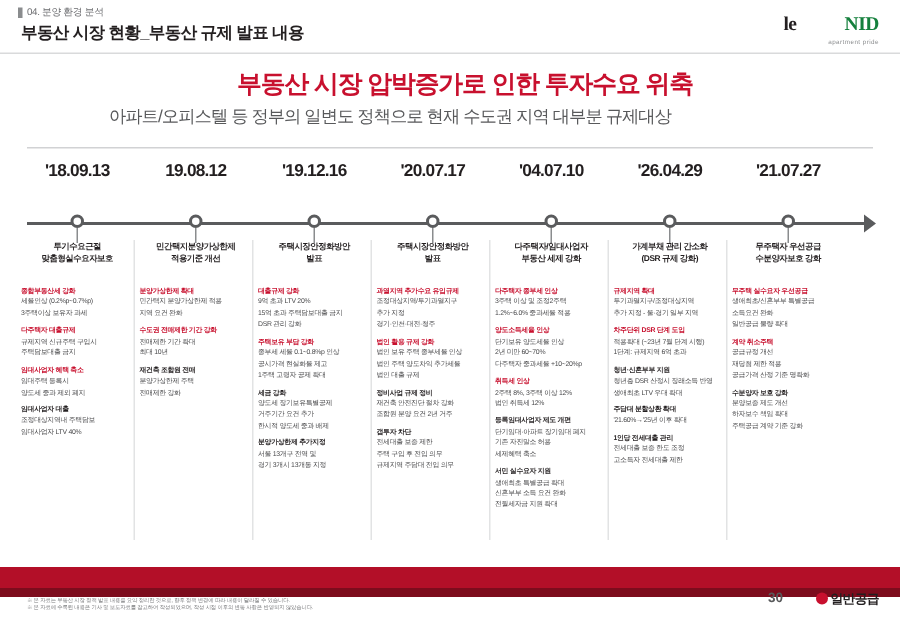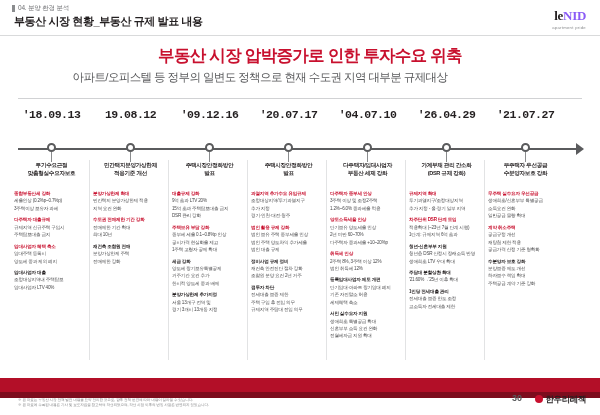--- a/index.html
+++ b/index.html
@@ -30,21 +30,21 @@
     font-size:11px; font-weight:bold; color:#231f20; letter-spacing:-0.4px;
   }
   .logo {
     position:absolute; right:14px; top:8px;
     text-align:right;
   }
   .logo-main {
     font-family:"Liberation Serif", serif;
     font-size:13px; font-weight:bold; color:#231f20; letter-spacing:-0.3px;
   }
-  .logo-main .ac { color:#8b5cf6; }
+  .logo-main .ac { color:#15803d;margin-left:32px; }
   .logo-sub {
     font-size:4.2px; color:#8a8c8e; letter-spacing:0.3px; margin-top:1px;
   }
   .hdr-rule {
     position:absolute; left:0; top:35px; width:600px; height:1px; background:#d9dadb;
   }
 
   
   .main-title {
     position:absolute; left:0; top:45px; width:600px;
@@ -71,21 +71,20 @@
     border-bottom:6px solid transparent;
     border-left:8px solid #5a5b5d;
   }
   .col {
     position:absolute; top:108px; width:79px;
   }
   .date {
     text-align:center;
     font-size:11.5px; font-weight:bold; color:#231f20; letter-spacing:-0.5px;
     white-space:nowrap;
-    font-family:Liberation Mono, monospace;
   }
   .dot {
     position:absolute; left:50%; top:35px; margin-left:-4.5px;
     width:9px; height:9px; border-radius:50%;
     background:#ffffff; border:2px solid #5a5b5d;
   }
   .stem {
     position:absolute; left:50%; top:44px; margin-left:-0.5px;
     width:1px; height:10px; background:#8a8c8e;
   }
@@ -194,21 +193,21 @@
           <div class="grp-head red">수도권 전매제한 기간 강화</div>
           <div class="grp-body">전매제한 기간 확대<br>최대 10년</div>
         </div>
         <div class="grp">
           <div class="grp-head">재건축 조합원 전매</div>
           <div class="grp-body">분양가상한제 주택<br>전매제한 강화</div>
         </div>
       </div>
     </div>
     <div class="col" style="left: 170px;">
-      <div class="date">'09.12.16</div>
+      <div class="date">'19.12.16</div>
       <div class="dot"></div>
       <div class="stem"></div>
       <div class="policy">주택시장안정화방안<br>발표</div>
       <div class="body">
         <div class="grp">
           <div class="grp-head red">대출규제 강화</div>
           <div class="grp-body">9억 초과 LTV 20%<br>15억 초과 주택담보대출 금지<br>DSR 관리 강화</div>
         </div>
         <div class="grp">
           <div class="grp-head red">주택보유 부담 강화</div>
@@ -329,13 +328,13 @@
     <div class="vline" style="left: 247px;"></div>
     <div class="vline" style="left: 326px;"></div>
     <div class="vline" style="left: 405px;"></div>
     <div class="vline" style="left: 484px;"></div>
   </div>
 
 <div class="foot-band"></div>
 <div class="foot-band2"></div>
 <div class="foot-note">※ 본 자료는 부동산 시장 정책 발표 내용을 요약 정리한 것으로, 향후 정책 변경에 따라 내용이 달라질 수 있습니다.<br>※ 본 자료에 수록된 내용은 기사 및 보도자료를 참고하여 작성되었으며, 작성 시점 이후의 변동 사항은 반영되지 않았습니다.</div>
 <div class="page-no">30</div>
-<div class="foot-logo"><span class="mark"></span><span>한우리레젝</span></div>
+<div class="foot-logo"><span class="mark"></span><span>일반공급</span></div>
 
 </body></html>

